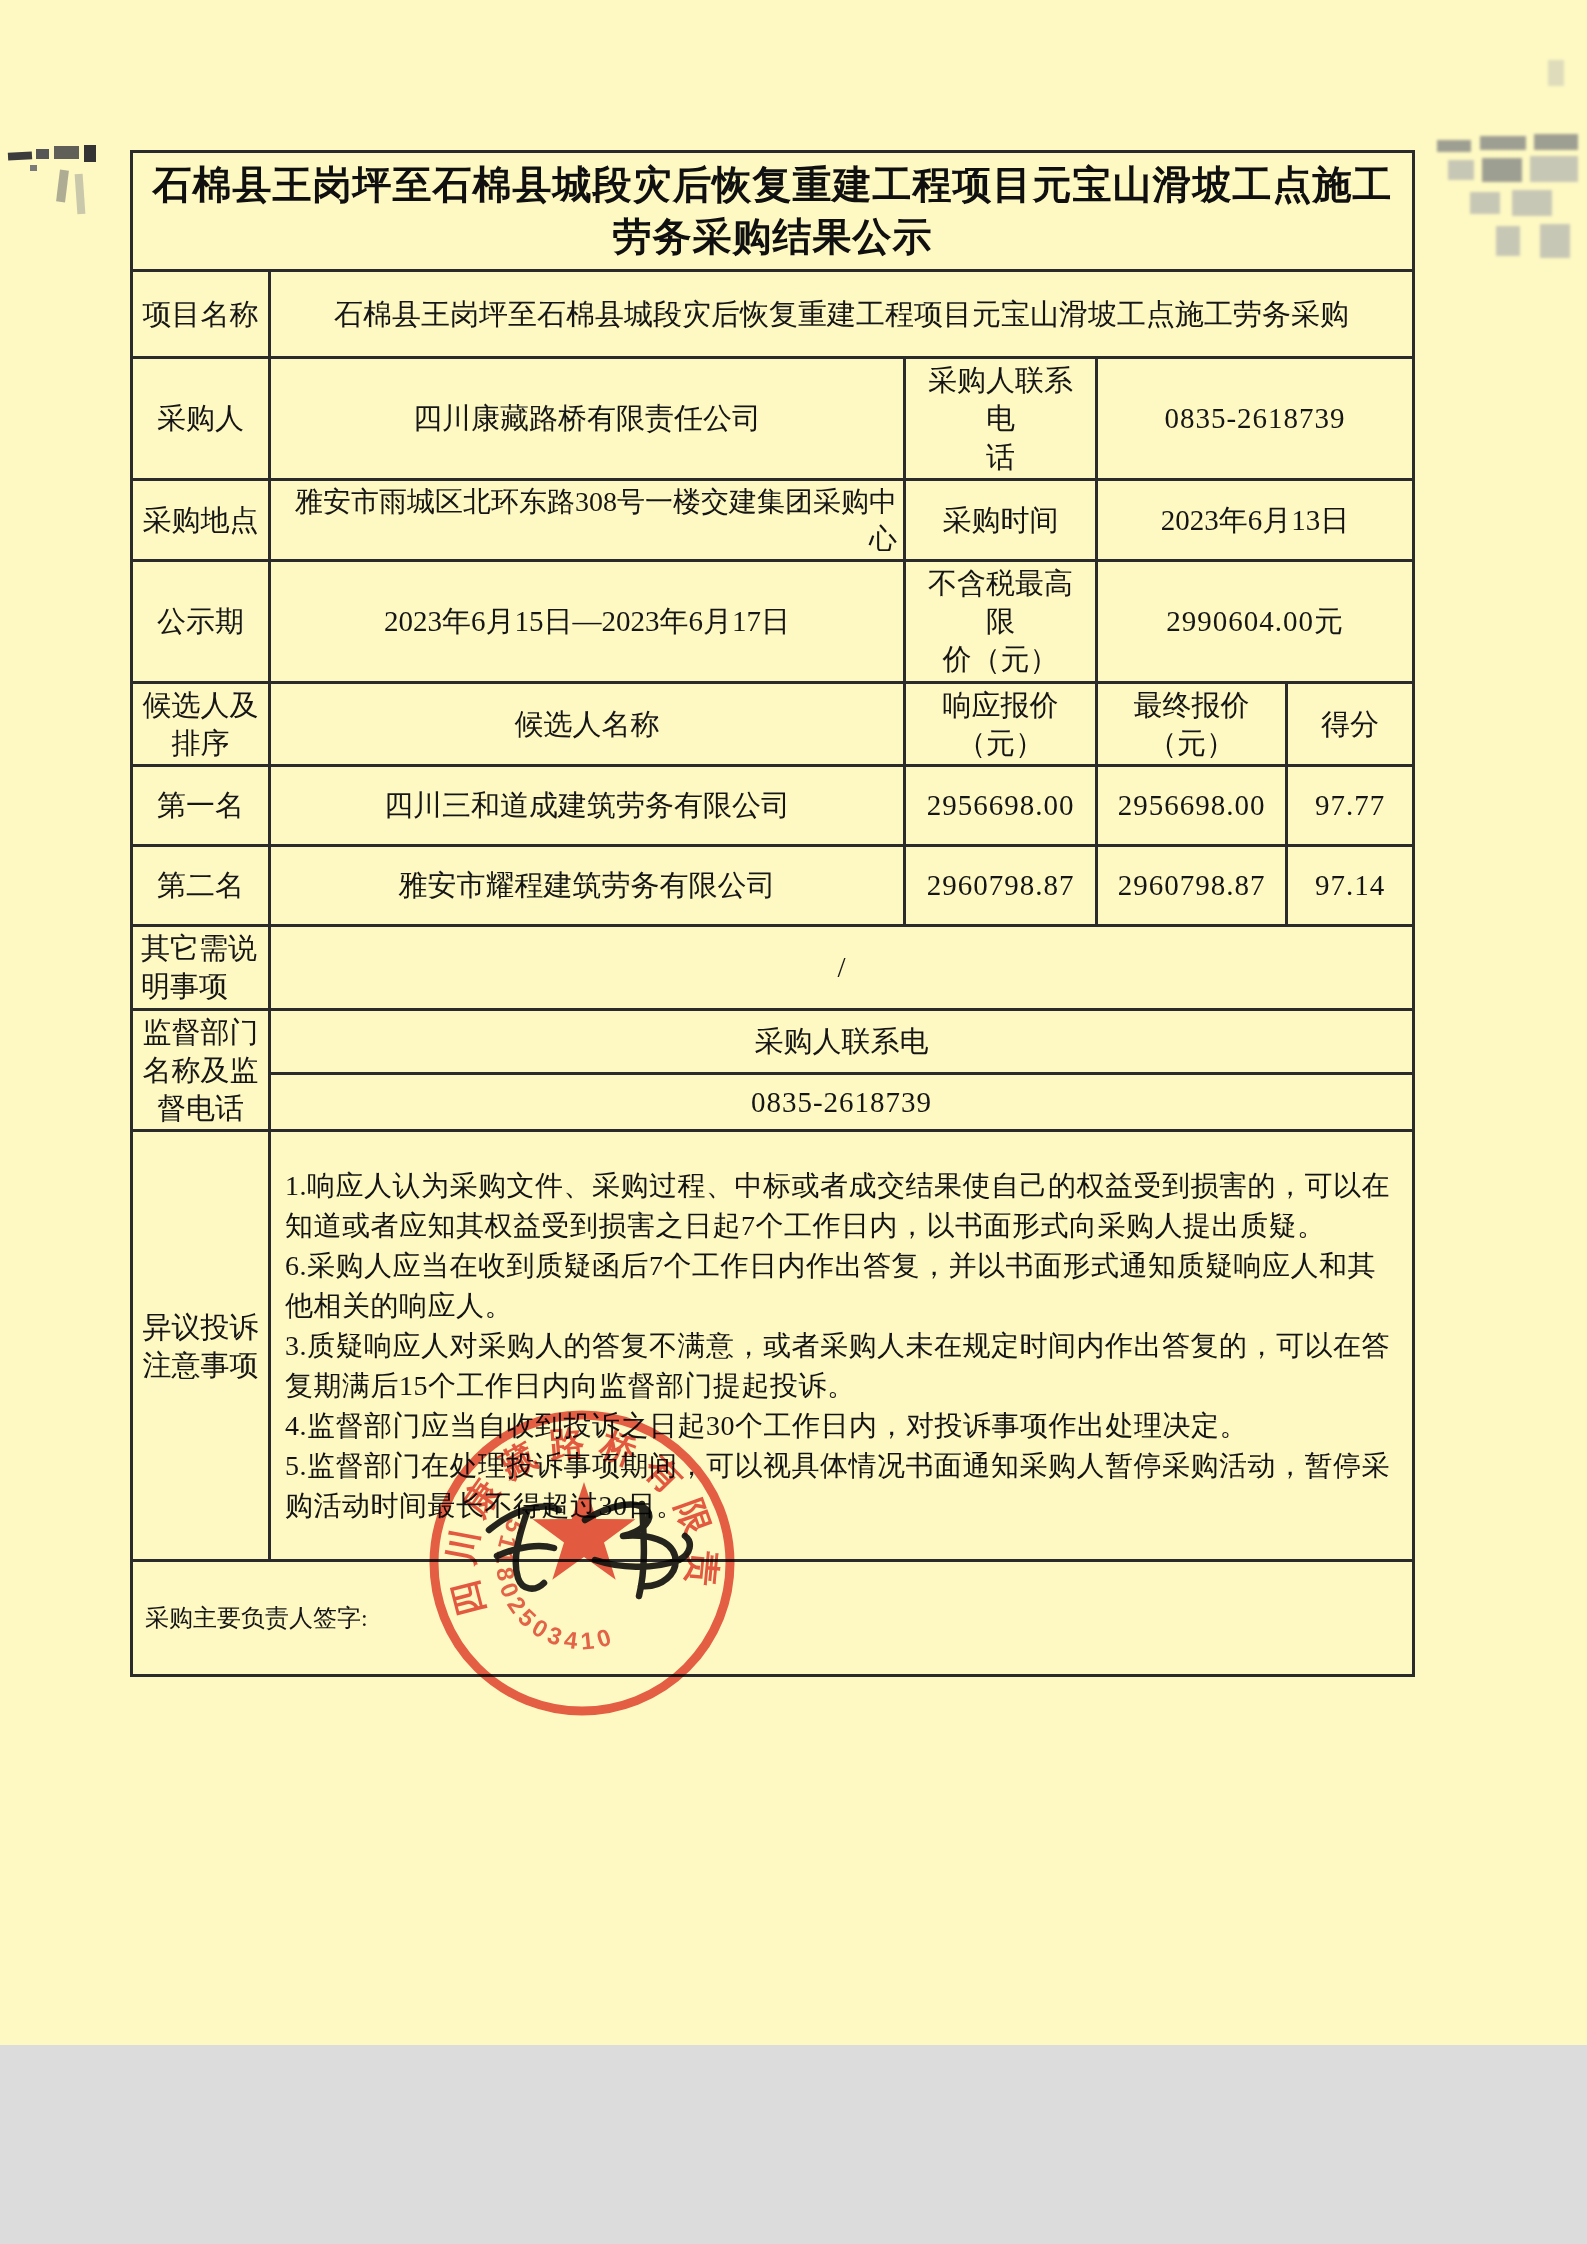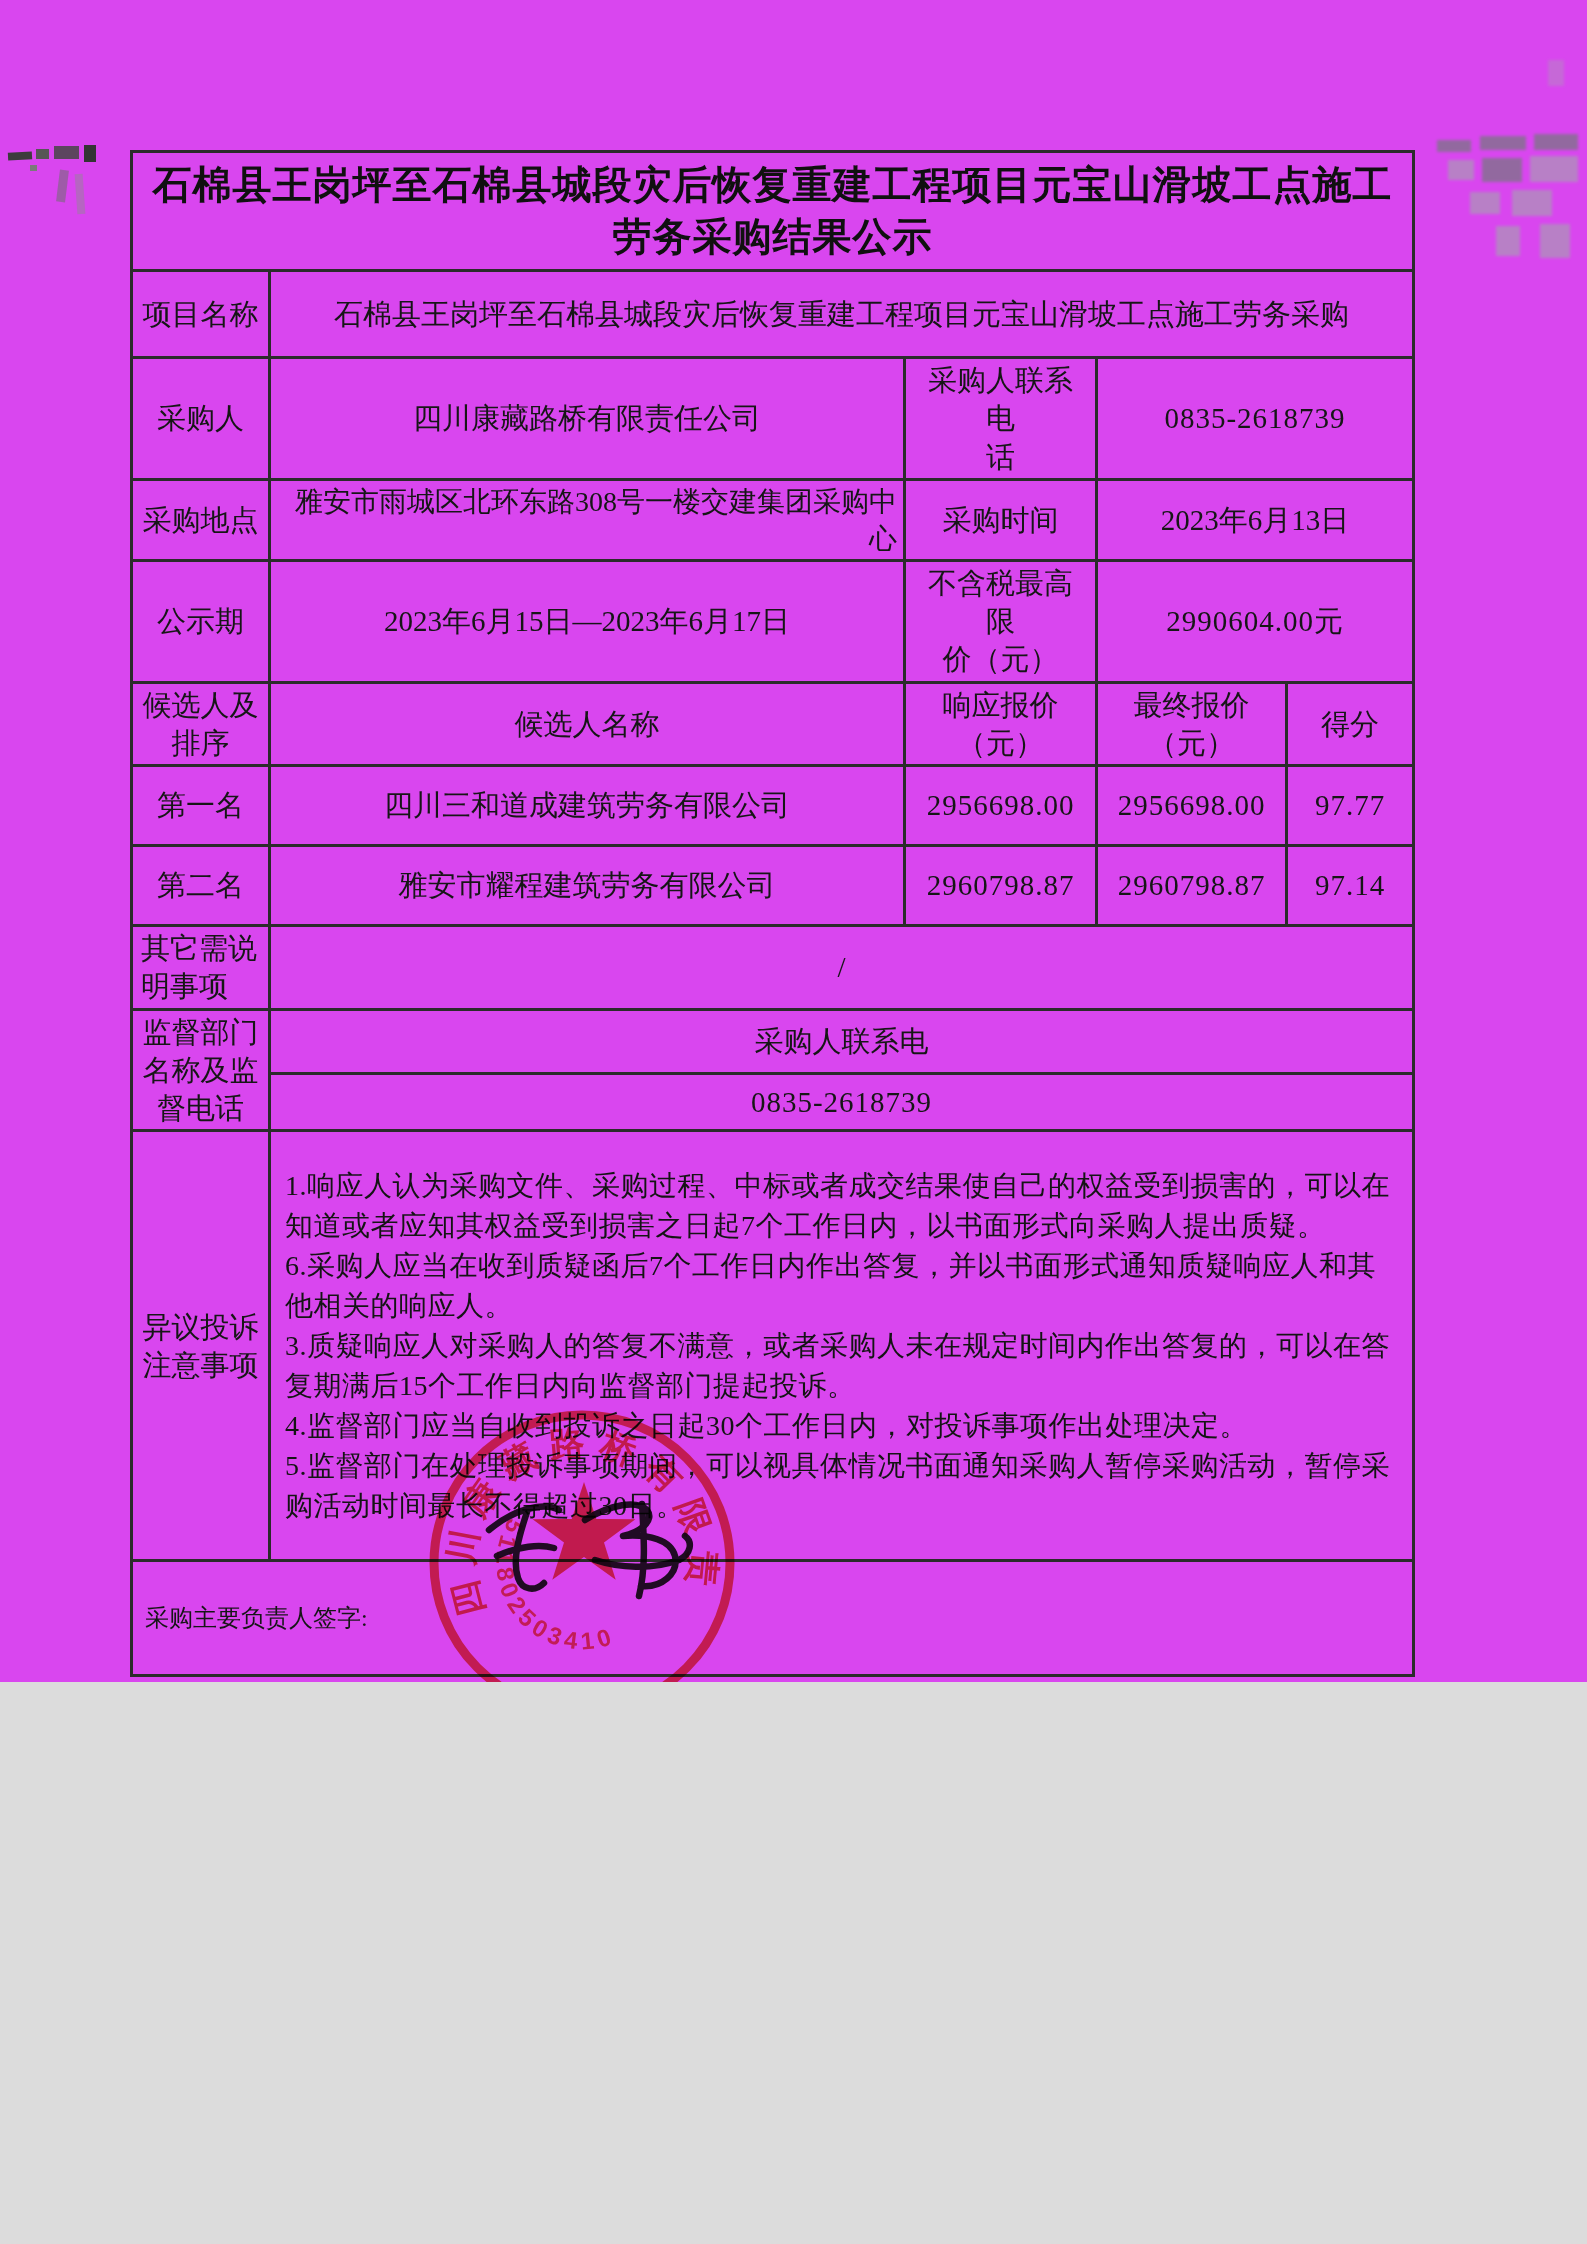--- a/index.html
+++ b/index.html
@@ -1,18 +1,18 @@
 <!DOCTYPE html>
 <html><head>
 <meta charset="utf-8">
 <style>
   html,body{margin:0;padding:0;background:#dcdcdc;}
   .page{
-    position:relative;width:1587px;height:1682px;margin:0 auto;
-    background:#d946ef;overflow:hidden;
+    position:relative;width:1587px;height:2045px;margin:0 auto;
+    background:#fef9c3;overflow:hidden;
     font-family:"Liberation Serif","DejaVu Serif",serif;color:#171717;
   }
   table.main{
     position:absolute;left:130px;top:150px;width:1282px;
     border-collapse:collapse;table-layout:fixed;
     border:1px solid #262626;
   }
   td{
     border:3px solid #2b2b2b;
     font-size:29px;line-height:1.32;color:#161616;

